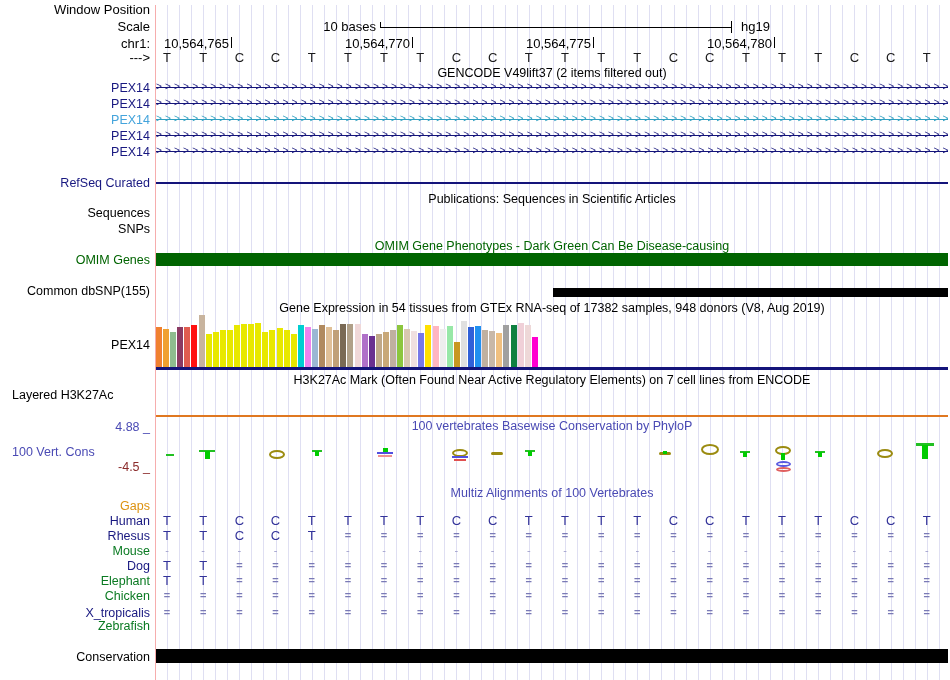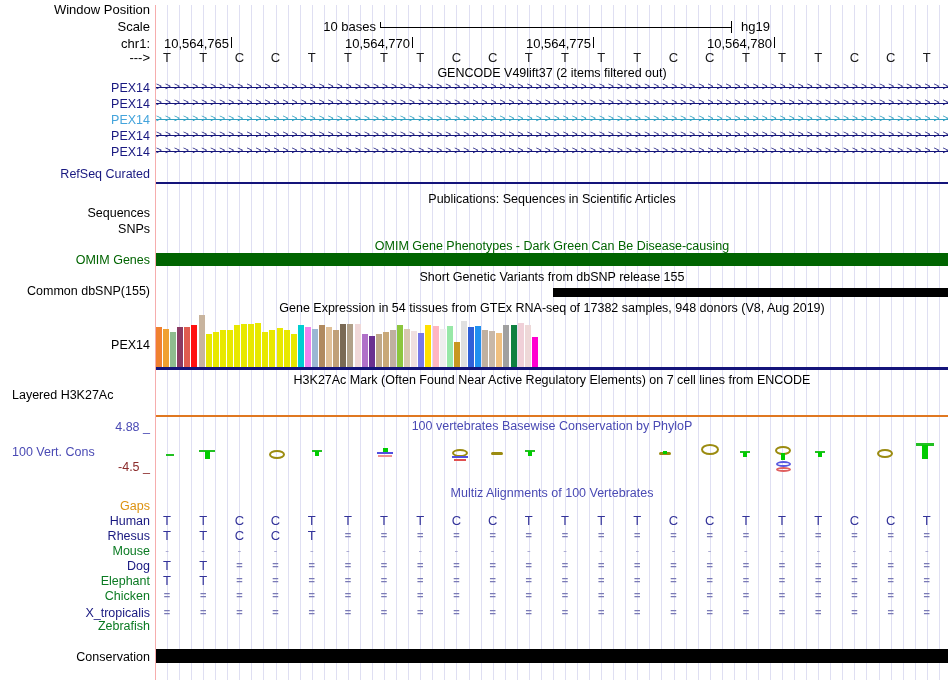--- a/index.html
+++ b/index.html
@@ -188,32 +188,31 @@
         <div class="gene-line" style="background: rgb(20, 20, 122);"></div>
         <div class="gene-arrows" style="color: rgb(20, 20, 122);">&gt;&gt;&gt;&gt;&gt;&gt;&gt;&gt;&gt;&gt;&gt;&gt;&gt;&gt;&gt;&gt;&gt;&gt;&gt;&gt;&gt;&gt;&gt;&gt;&gt;&gt;&gt;&gt;&gt;&gt;&gt;&gt;&gt;&gt;&gt;&gt;&gt;&gt;&gt;&gt;&gt;&gt;&gt;&gt;&gt;&gt;&gt;&gt;&gt;&gt;&gt;&gt;&gt;&gt;&gt;&gt;&gt;&gt;&gt;&gt;&gt;&gt;&gt;&gt;&gt;&gt;&gt;&gt;&gt;&gt;&gt;&gt;&gt;&gt;&gt;&gt;&gt;&gt;&gt;&gt;&gt;&gt;&gt;&gt;&gt;&gt;&gt;&gt;&gt;&gt;&gt;&gt;&gt;&gt;&gt;&gt;&gt;&gt;&gt;&gt;&gt;&gt;&gt;&gt;&gt;&gt;&gt;&gt;&gt;&gt;&gt;&gt;&gt;&gt;&gt;&gt;&gt;&gt;&gt;&gt;&gt;&gt;&gt;&gt;&gt;&gt;&gt;&gt;&gt;&gt;&gt;&gt;&gt;&gt;&gt;&gt;&gt;&gt;&gt;&gt;</div>
       </div>
       <div class="lbl" style="top: 145px; color: rgb(24, 24, 128);">PEX14</div>
       <div class="gene-row" style="top: 145px;">
         <div class="gene-line" style="background: rgb(20, 20, 122);"></div>
         <div class="gene-arrows" style="color: rgb(20, 20, 122);">&gt;&gt;&gt;&gt;&gt;&gt;&gt;&gt;&gt;&gt;&gt;&gt;&gt;&gt;&gt;&gt;&gt;&gt;&gt;&gt;&gt;&gt;&gt;&gt;&gt;&gt;&gt;&gt;&gt;&gt;&gt;&gt;&gt;&gt;&gt;&gt;&gt;&gt;&gt;&gt;&gt;&gt;&gt;&gt;&gt;&gt;&gt;&gt;&gt;&gt;&gt;&gt;&gt;&gt;&gt;&gt;&gt;&gt;&gt;&gt;&gt;&gt;&gt;&gt;&gt;&gt;&gt;&gt;&gt;&gt;&gt;&gt;&gt;&gt;&gt;&gt;&gt;&gt;&gt;&gt;&gt;&gt;&gt;&gt;&gt;&gt;&gt;&gt;&gt;&gt;&gt;&gt;&gt;&gt;&gt;&gt;&gt;&gt;&gt;&gt;&gt;&gt;&gt;&gt;&gt;&gt;&gt;&gt;&gt;&gt;&gt;&gt;&gt;&gt;&gt;&gt;&gt;&gt;&gt;&gt;&gt;&gt;&gt;&gt;&gt;&gt;&gt;&gt;&gt;&gt;&gt;&gt;&gt;&gt;&gt;&gt;&gt;&gt;&gt;&gt;</div>
       </div>
     </div>
 
-  <div class="lbl navy" style="top:167px">RefSeq Curated</div>
+  <div class="lbl navy" style="top:176px">RefSeq Curated</div>
   <div class="hbar" style="left:156px;top:182px;width:792px;height:2px;background:#14147A"></div>
 
   <div class="title" style="top:192px">Publications: Sequences in Scientific Articles</div>
   <div class="lbl" style="top:206px">Sequences</div>
   <div class="lbl" style="top:222px">SNPs</div>
 
   <div class="title dkgreen" style="top:239px">OMIM Gene Phenotypes - Dark Green Can Be Disease-causing</div>
   <div class="lbl dkgreen" style="top:253px">OMIM Genes</div>
   <div class="hbar" style="left:156px;top:253px;width:792px;height:13px;background:#006400"></div>
 
-  <div class="title" style="top:270px">Short Genetic Variants from dbSNP release 155</div>
   <div class="lbl" style="top:284px">Common dbSNP(155)</div>
   <div class="hbar" style="left:553px;top:288px;width:395px;height:9px;background:#000"></div>
 
   <div class="title" style="top:301px">Gene Expression in 54 tissues from GTEx RNA-seq of 17382 samples, 948 donors (V8, Aug 2019)</div>
   <div class="lbl" style="top:338px">PEX14</div>
   <div id="gtex-bars">
       <div class="gtex-bar" style="left: 156px; top: 327px; width: 6px; height: 40px; background: rgb(240, 128, 48);"></div>
       <div class="gtex-bar" style="left: 163.09px; top: 329px; width: 6px; height: 38px; background: rgb(240, 160, 48);"></div>
       <div class="gtex-bar" style="left: 170.18px; top: 332px; width: 6px; height: 35px; background: rgb(143, 188, 143);"></div>
       <div class="gtex-bar" style="left: 177.27px; top: 327px; width: 6px; height: 40px; background: rgb(139, 58, 98);"></div>

